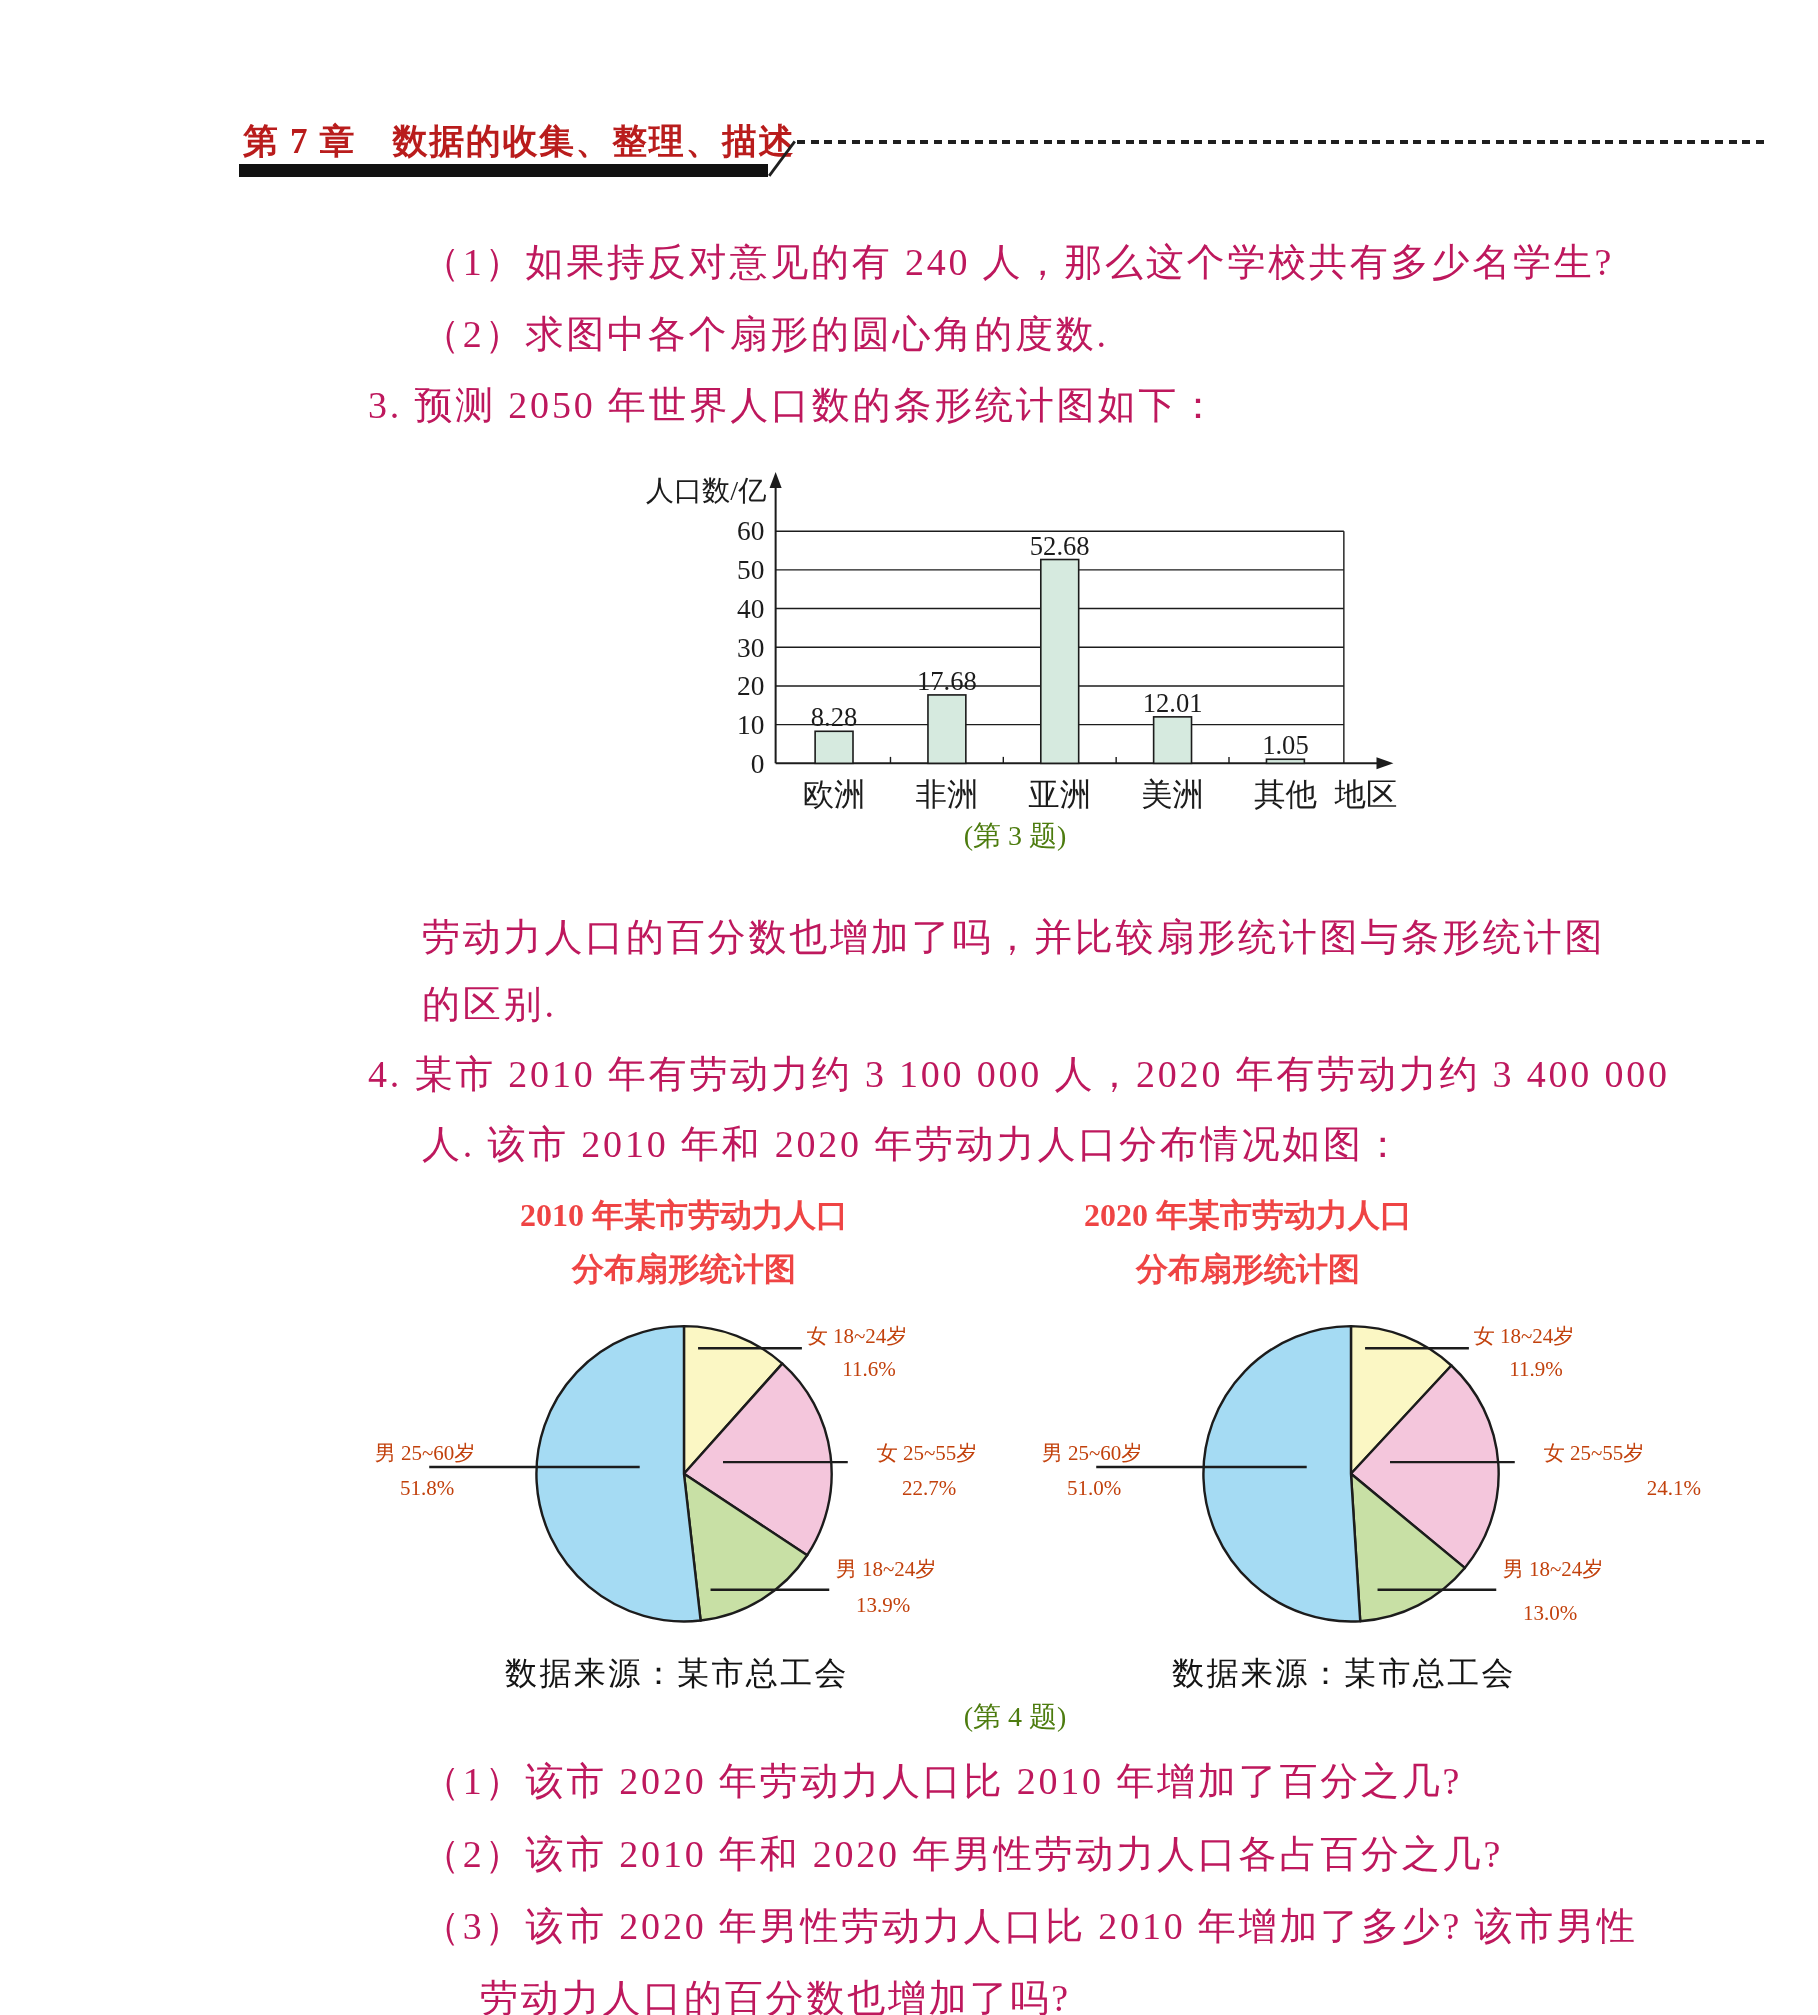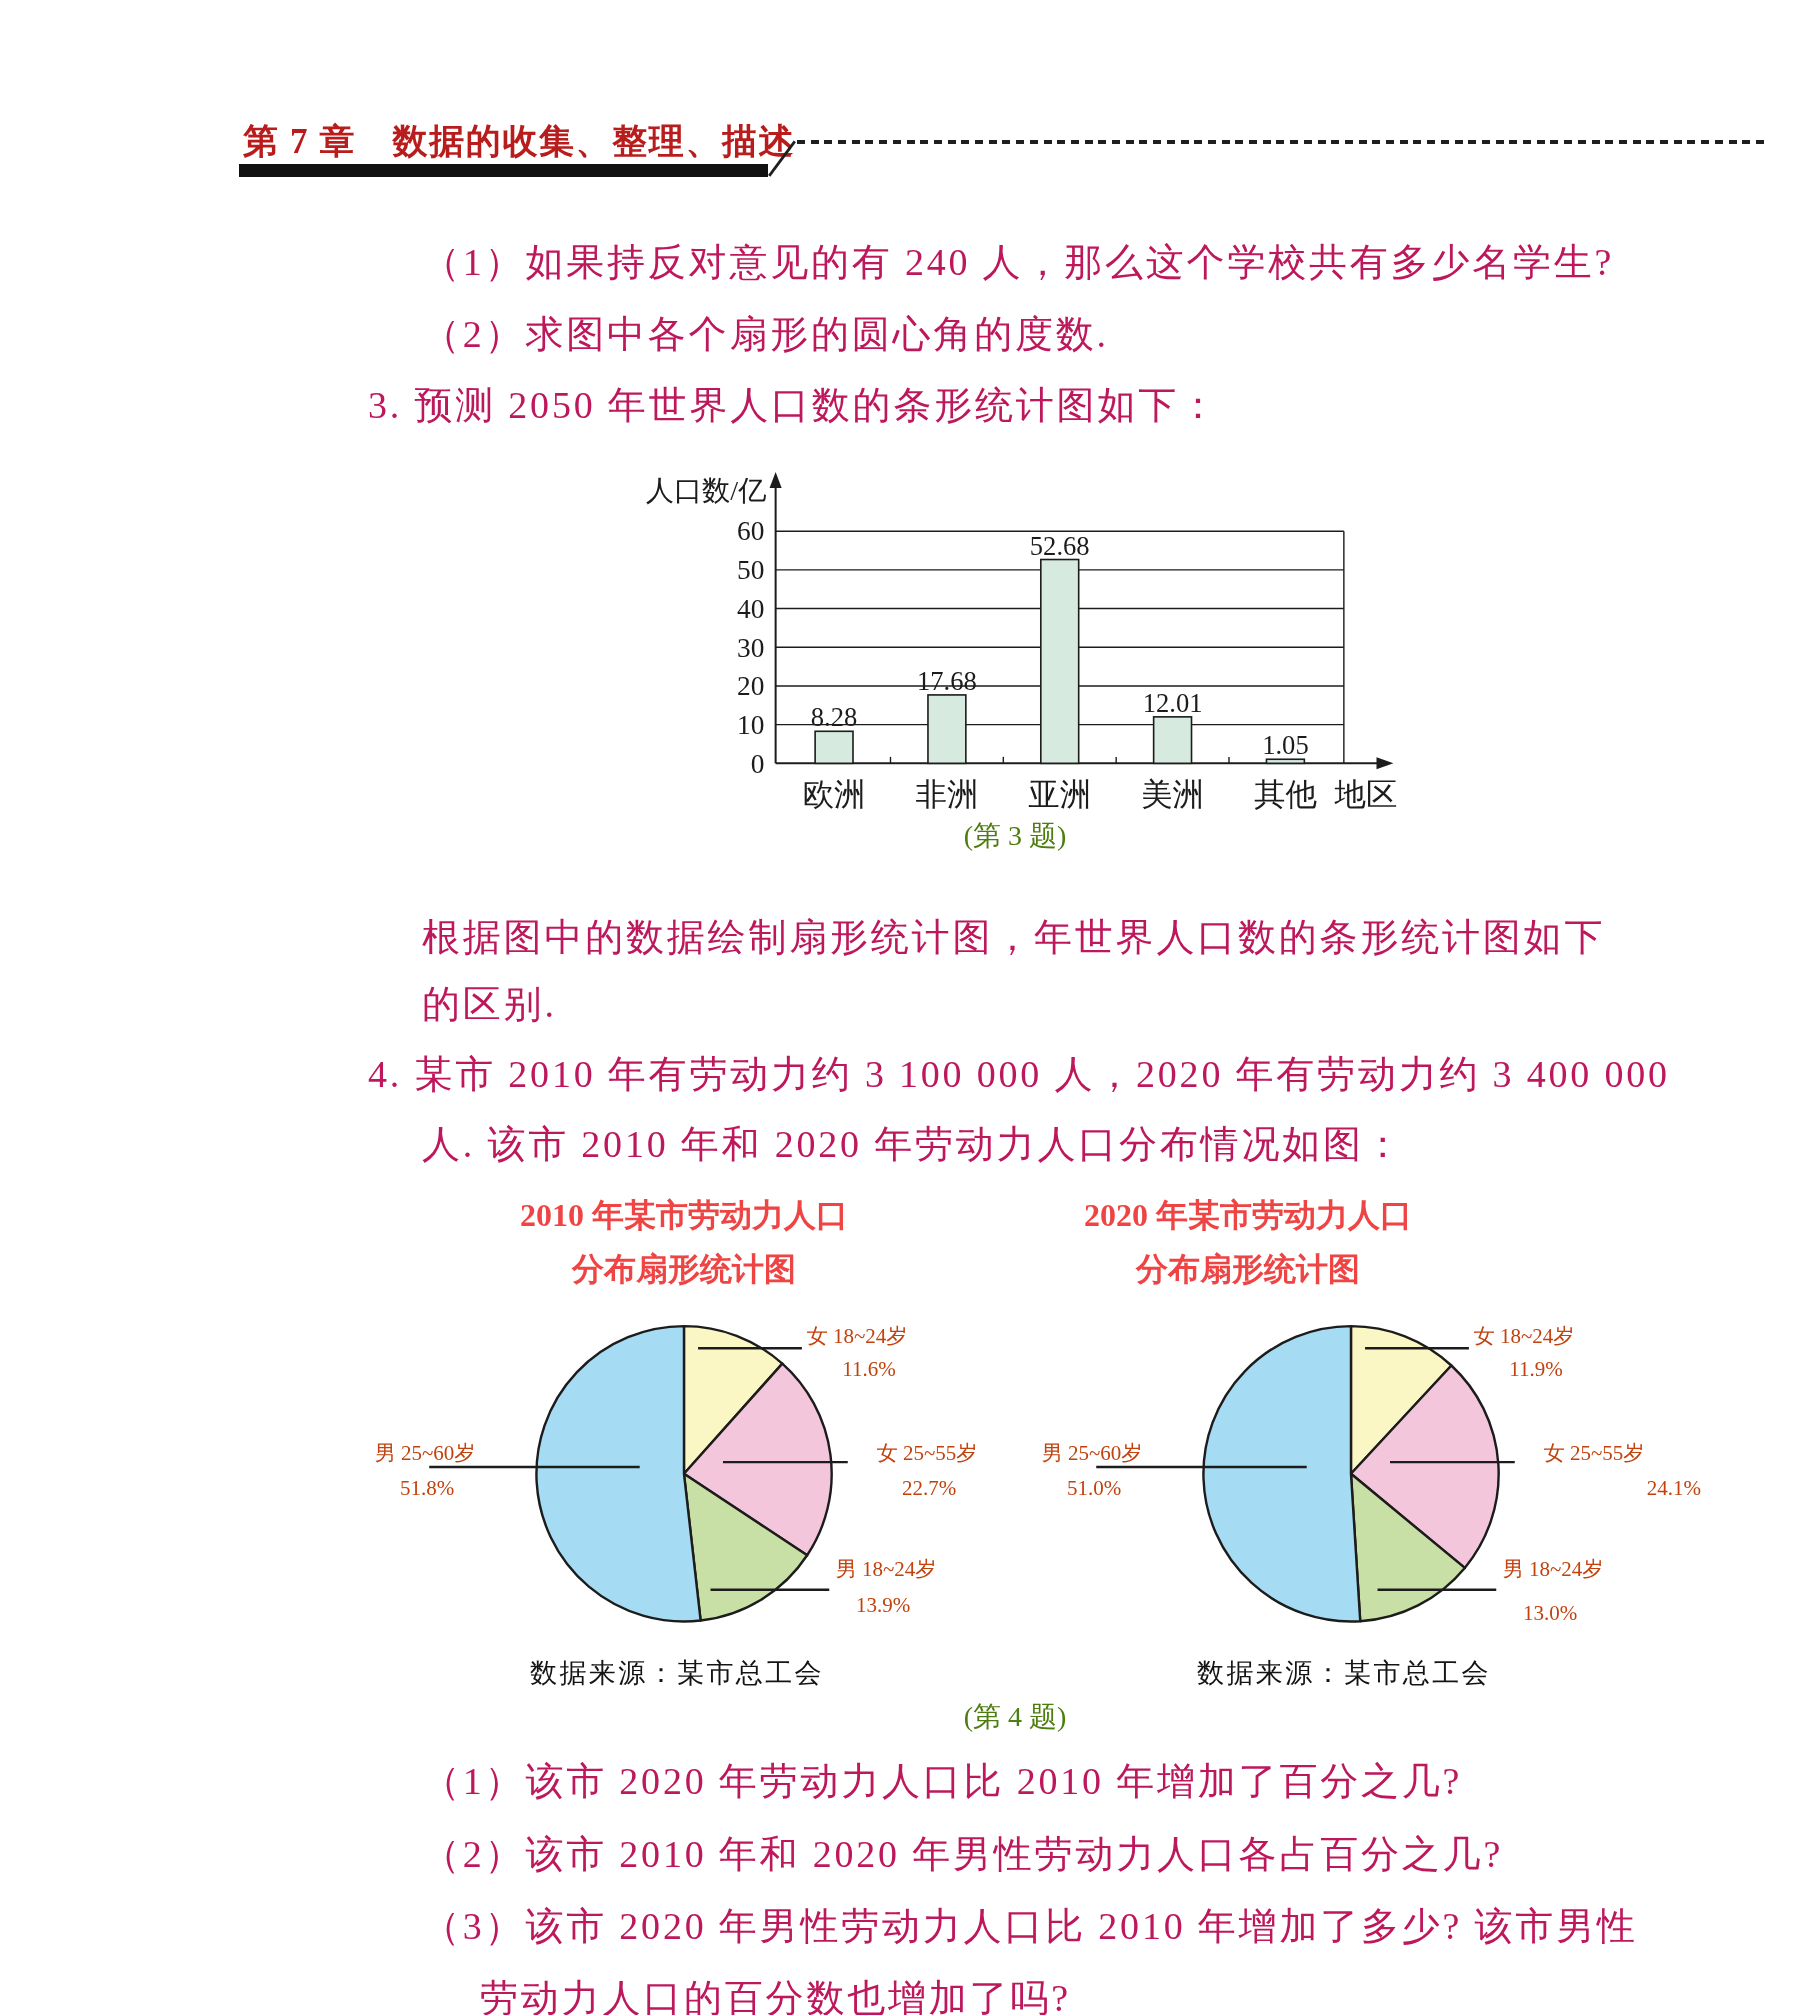--- a/index.html
+++ b/index.html
@@ -28,42 +28,42 @@
   
   .pie-title{
     position:absolute;width:564px;text-align:center;font-size:32px;line-height:36px;
     font-weight:700;white-space:nowrap;color:#ef4444;
   }
   .pie-label{
     position:absolute;width:210px;text-align:center;font-size:21px;line-height:35px;
     white-space:nowrap;color:#c2410c;
   }
   .pie-source{
-    position:absolute;width:484px;text-align:center;font-size:27px;line-height:36px;
+    position:absolute;width:484px;text-align:center;font-size:32px;line-height:36px;
     white-space:nowrap;color:#141414;letter-spacing:2.4px;
   }
   .fig-caption{
     position:absolute;width:202px;text-align:center;font-size:28px;line-height:36px;
     white-space:nowrap;color:#4d7c0f;
   }
 </style>
 </head>
 <body>
 
 <div class="chapter-title">第 7 章　数据的收集、整理、描述</div>
 <div class="header-bar"></div>
 <div class="header-dashes"></div>
 <svg class="abs" style="left:762px;top:135px;" width="48" height="48" viewBox="0 0 120 120">
   <line x1="18" y1="102" x2="82" y2="16" stroke="#1f1f1f" stroke-width="7"></line>
 </svg>
 
 <div class="tl" style="left:422px;top:242px;">（1）如果持反对意见的有 240 人，那么这个学校共有多少名学生?</div>
 <div class="tl" style="left:422px;top:314px;">（2）求图中各个扇形的圆心角的度数.</div>
 <div class="tl" style="left:368px;top:385px;">3. 预测 2050 年世界人口数的条形统计图如下：</div>
-<div class="tl" style="left:422px;top:917px;">根据图中的数据绘制扇形统计图，年世界人口数的条形统计图如下</div>
+<div class="tl" style="left:422px;top:917px;">劳动力人口的百分数也增加了吗，并比较扇形统计图与条形统计图</div>
 <div class="tl" style="left:422px;top:984px;">的区别.</div>
 <div class="tl" style="left:368px;top:1054px;">4. 某市 2010 年有劳动力约 3 100 000 人，2020 年有劳动力约 3 400 000</div>
 <div class="tl" style="left:422px;top:1124px;">人. 该市 2010 年和 2020 年劳动力人口分布情况如图：</div>
 <div class="tl" style="left:422px;top:1761px;">（1）该市 2020 年劳动力人口比 2010 年增加了百分之几?</div>
 <div class="tl" style="left:422px;top:1834px;">（2）该市 2010 年和 2020 年男性劳动力人口各占百分之几?</div>
 <div class="tl" style="left:422px;top:1906px;">（3）该市 2020 年男性劳动力人口比 2010 年增加了多少? 该市男性</div>
 <div class="tl" style="left:480px;top:1978px;">劳动力人口的百分数也增加了吗?</div>
 
 <svg id="bar-chart" class="abs" style="left:584px;top:451px;" width="887" height="403" viewBox="0 0 2200 1000">
     <line x1="475" y1="679" x2="1885" y2="679" stroke="#1c1c1c" stroke-width="3.5"></line>

